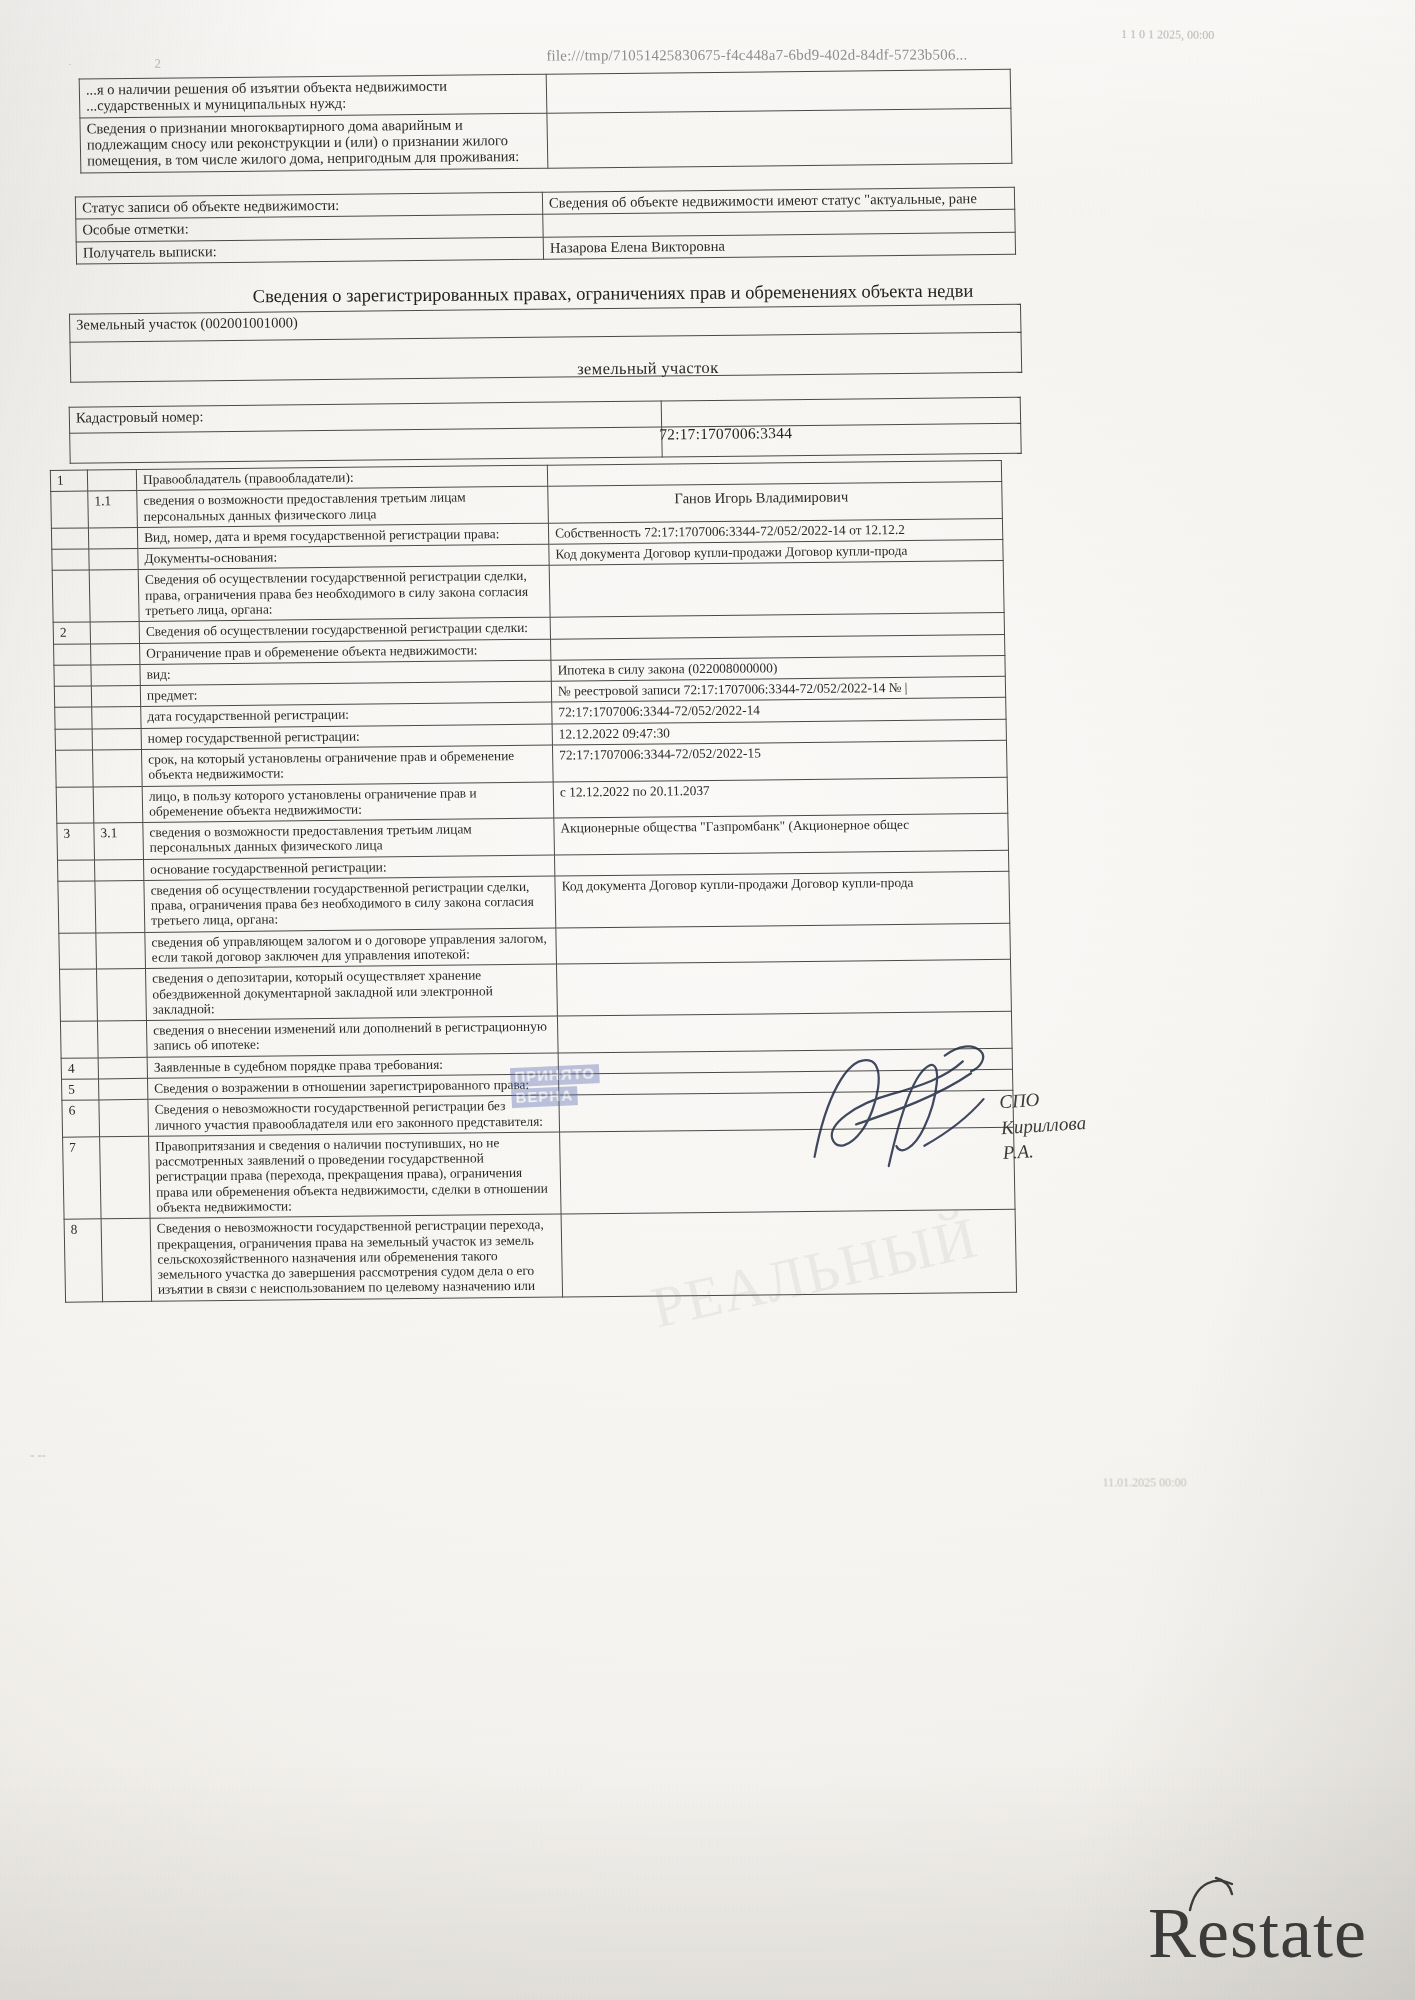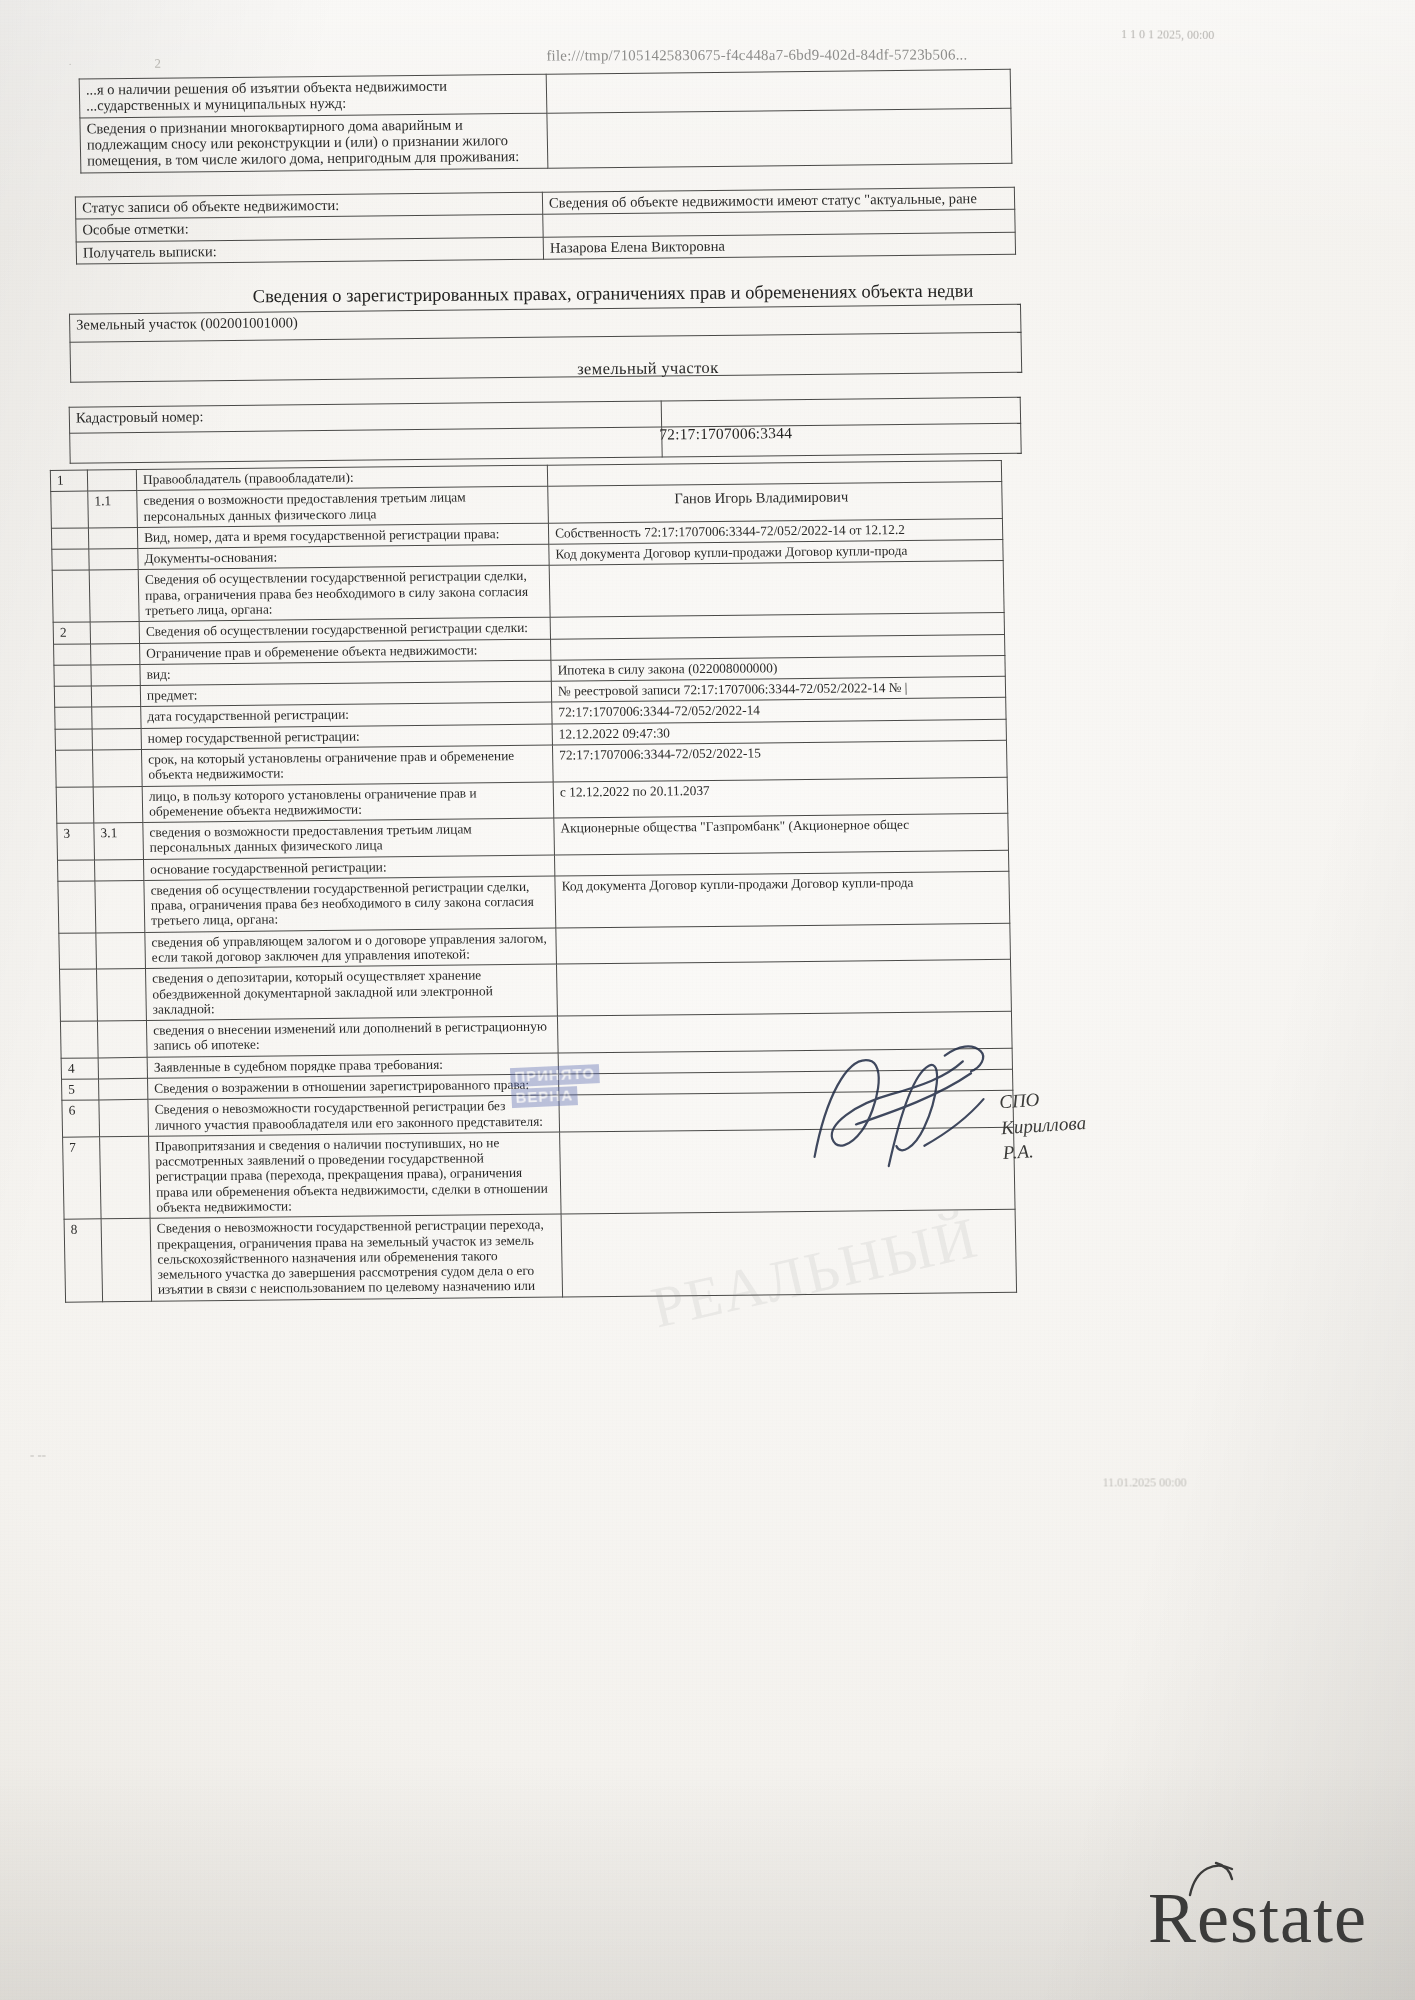--- a/index.html
+++ b/index.html
@@ -141,21 +141,21 @@
   
   .wm{
     position:absolute;left:640px;top:1240px;
     font-family:"Liberation Serif", serif;
     font-size:58px;color:rgba(120,120,118,.10);
     transform:rotate(-12deg);white-space:nowrap;letter-spacing:2px;
   }
 
   
   .logo{
-    position:absolute;right:48px;bottom:40px;
+    position:absolute;right:48px;bottom:25px;
     font-family:"Liberation Serif", serif;
     font-size:72px;color:#3b3b3a;letter-spacing:1px;
     white-space:nowrap;
   }
   .logo .swoosh{
     position:absolute;left:38px;top:-18px;width:54px;height:40px;
   }
 
   .edge-scrap{
     position:absolute;left:18px;top:1440px;font-size:13px;color:#c3c1bc;

